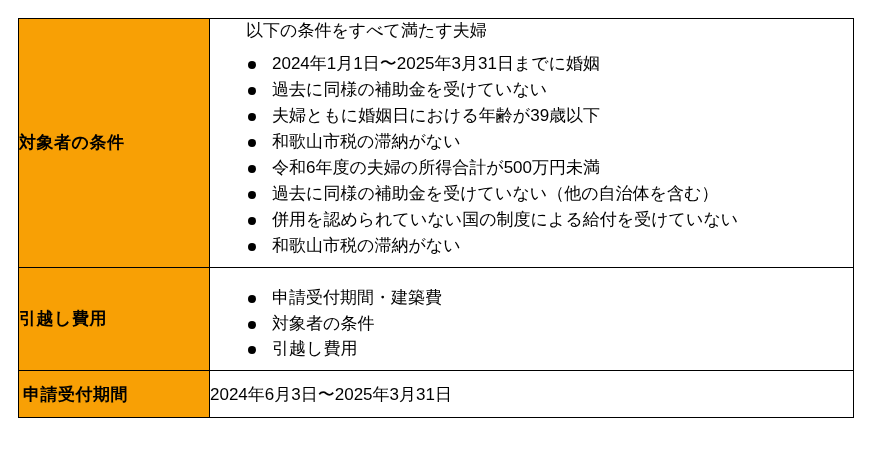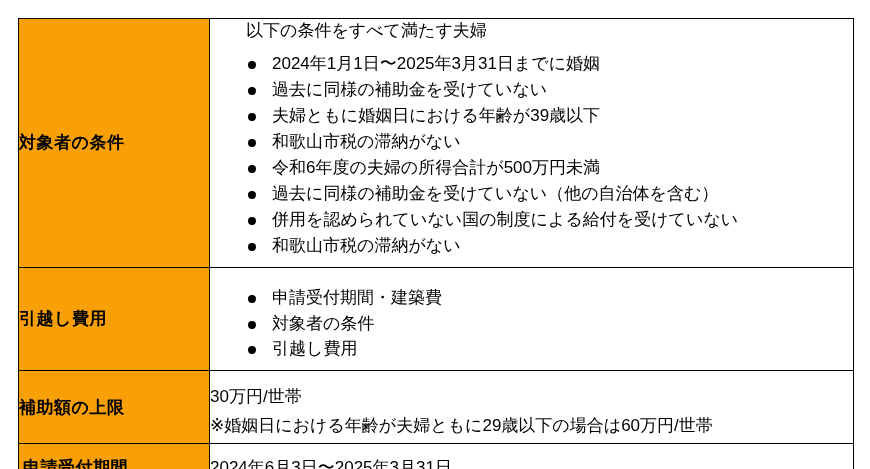--- a/index.html
+++ b/index.html
@@ -119,27 +119,20 @@
       <tr class="row-expenses">
         <td class="label-cell">引越し費用</td>
         <td class="value-cell">
           <ul class="bullets">
             <li>申請受付期間・建築費</li>
             <li>対象者の条件</li>
             <li>引越し費用</li>
           </ul>
         </td>
       </tr>
-      <tr class="row-limit">
-        <td class="label-cell">補助額の上限</td>
-        <td class="value-cell">
-          <p class="plain-line">30万円/世帯</p>
-          <p class="plain-line">※婚姻日における年齢が夫婦ともに29歳以下の場合は60万円/世帯</p>
-        </td>
-      </tr>
       <tr class="row-period">
         <td class="label-cell">申請受付期間</td>
         <td class="value-cell">
           <p class="plain-line">2024年6月3日〜2025年3月31日</p>
         </td>
       </tr>
     </tbody>
   </table>
 </div>
 

